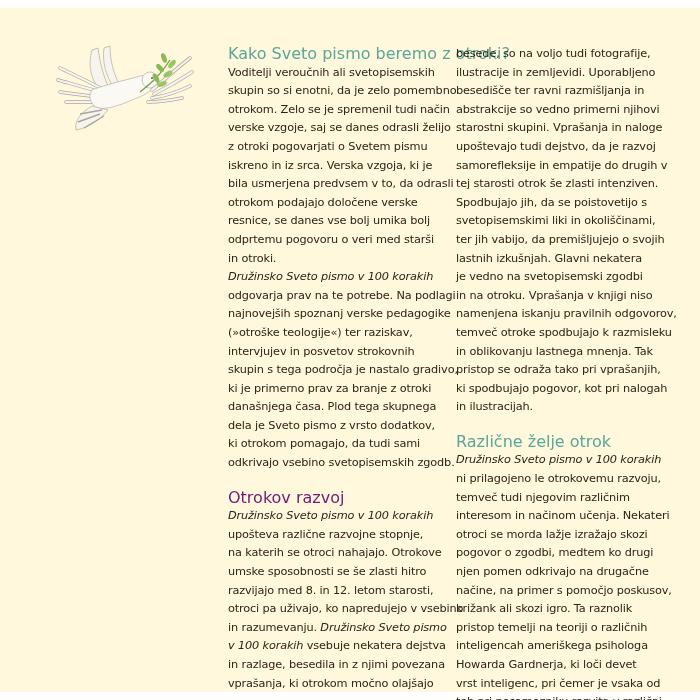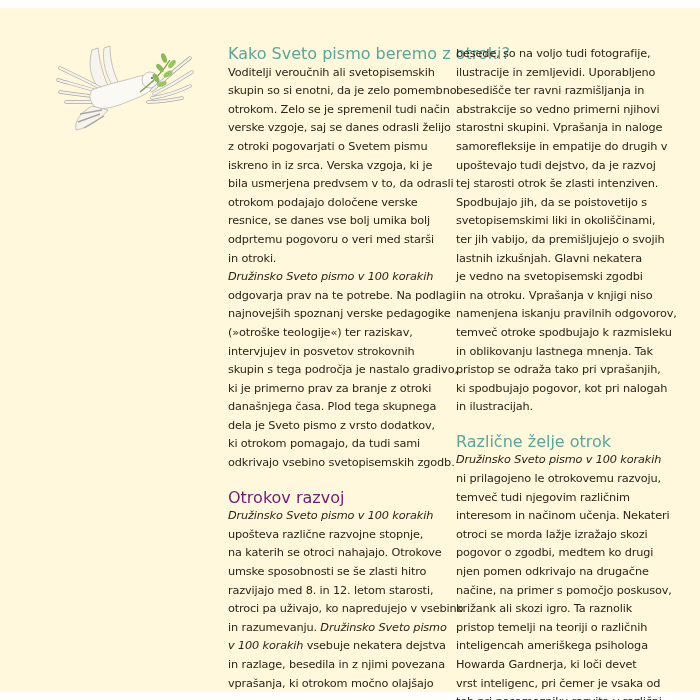--- a/index.html
+++ b/index.html
@@ -121,22 +121,22 @@
       </div>
   </div>
 
   <div class="col right" style="color: rgb(43, 36, 24);">
     <div id="r-cont">
         <span class="line">besede, so na voljo tudi fotografije,</span>
         <span class="line">ilustracije in zemljevidi. Uporabljeno</span>
         <span class="line">besedišče ter ravni razmišljanja in</span>
         <span class="line">abstrakcije so vedno primerni njihovi</span>
         <span class="line">starostni skupini. Vprašanja in naloge</span>
+        <span class="line">upoštevajo tudi dejstvo, da je razvoj</span>
         <span class="line">samorefleksije in empatije do drugih v</span>
-        <span class="line">upoštevajo tudi dejstvo, da je razvoj</span>
         <span class="line">tej starosti otrok še zlasti intenziven.</span>
         <span class="line">Spodbujajo jih, da se poistovetijo s</span>
         <span class="line">svetopisemskimi liki in okoliščinami,</span>
         <span class="line">ter jih vabijo, da premišljujejo o svojih</span>
         <span class="line">lastnih izkušnjah. Glavni nekatera</span>
         <span class="line">je vedno na svetopisemski zgodbi</span>
         <span class="line">in na otroku. Vprašanja v knjigi niso</span>
         <span class="line">namenjena iskanju pravilnih odgovorov,</span>
         <span class="line">temveč otroke spodbujajo k razmisleku</span>
         <span class="line">in oblikovanju lastnega mnenja. Tak</span>

